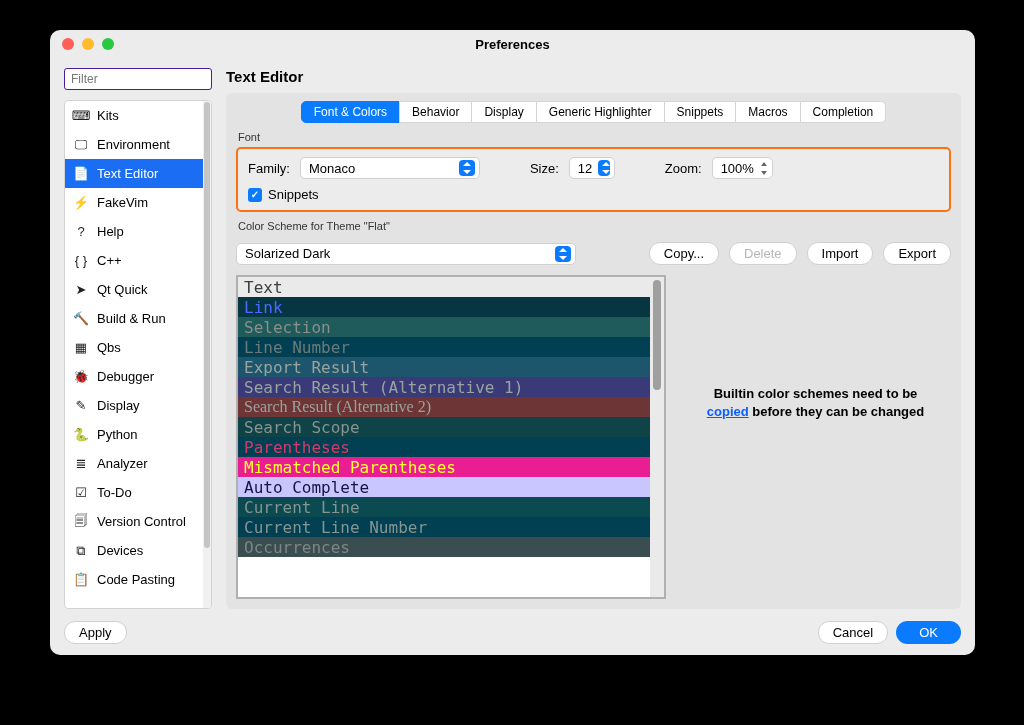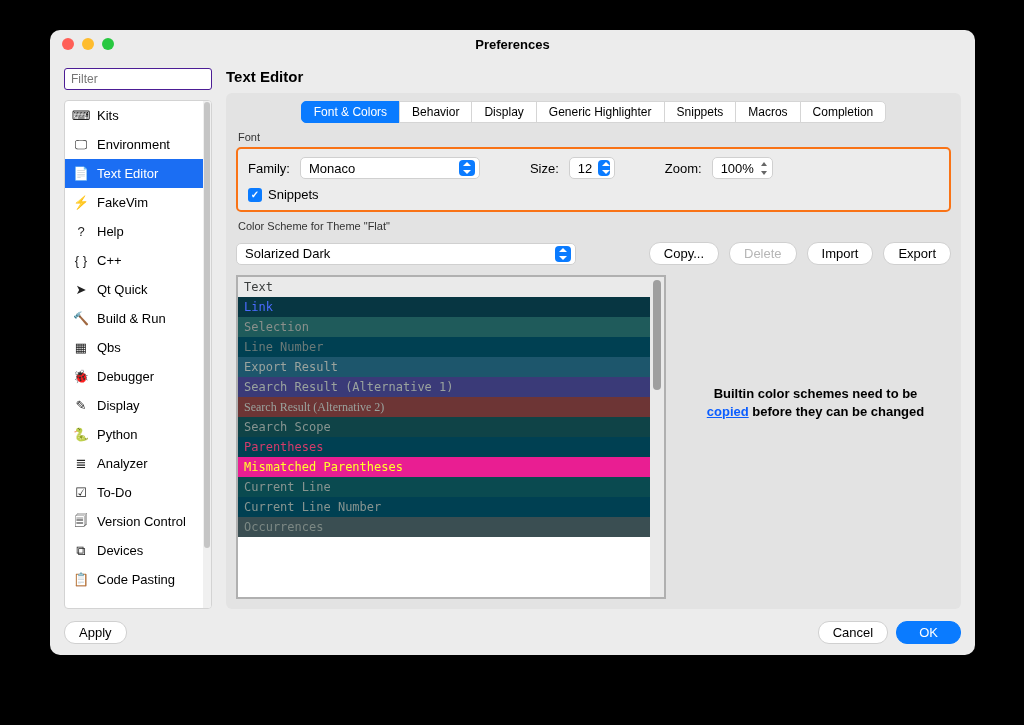--- a/index.html
+++ b/index.html
@@ -271,21 +271,21 @@
   }
   .code-list{ flex:1; overflow:hidden; }
   .code-scroll{ width:14px; background:#eaeaea; position:relative;}
   .code-scroll-thumb{
     position:absolute; top:3px; left:3px; right:3px; height:110px;
     background:#9f9f9f; border-radius:4px;
   }
   .code-row{
     height:20px;
     font-family:"Menlo","Monaco",monospace;
-    font-size:12px;
+    font-size:16px;
     padding:0 6px;
     display:flex;
     align-items:center;
     white-space:nowrap;
   }
   .info-box{
     flex:1;
     display:flex;
     align-items:flex-start;
     justify-content:center;
@@ -471,20 +471,21 @@
                 <div class="code-row" style="background: rgb(234, 234, 234); color: rgb(59, 62, 62);">Text</div>
                 <div class="code-row" style="background: rgb(7, 54, 66); color: rgb(75, 107, 255);">Link</div>
                 <div class="code-row" style="background: rgb(31, 91, 91); color: rgb(138, 144, 140);">Selection</div>
                 <div class="code-row" style="background: rgb(0, 64, 82); color: rgb(107, 122, 120);">Line Number</div>
                 <div class="code-row" style="background: rgb(29, 86, 108); color: rgb(154, 163, 158);">Export Result</div>
                 <div class="code-row" style="background: rgb(58, 58, 120); color: rgb(154, 163, 158);">Search Result (Alternative 1)</div>
                 <div class="code-row" style="background: rgb(109, 53, 53); color: rgb(154, 163, 158); font-family: Liberation Serif, serif;">Search Result (Alternative 2)</div>
                 <div class="code-row" style="background: rgb(15, 67, 71); color: rgb(135, 148, 144);">Search Scope</div>
                 <div class="code-row" style="background: rgb(0, 64, 82); color: rgb(211, 59, 106);">Parentheses</div>
                 <div class="code-row" style="background: rgb(233, 30, 146); color: rgb(255, 255, 42);">Mismatched Parentheses</div>
+                <div class="code-row" style="background: rgb(201, 198, 255); color: rgb(21, 21, 67);">Auto Complete</div>
                 <div class="code-row" style="background: rgb(10, 74, 80); color: rgb(135, 148, 144);">Current Line</div>
                 <div class="code-row" style="background: rgb(0, 64, 82); color: rgb(135, 148, 144);">Current Line Number</div>
                 <div class="code-row" style="background: rgb(58, 78, 82); color: rgb(124, 136, 132);">Occurrences</div>
               </div>
             <div class="code-scroll">
               <div class="code-scroll-thumb"></div>
             </div>
           </div>
           <div class="info-box">
             <div class="info-text">

